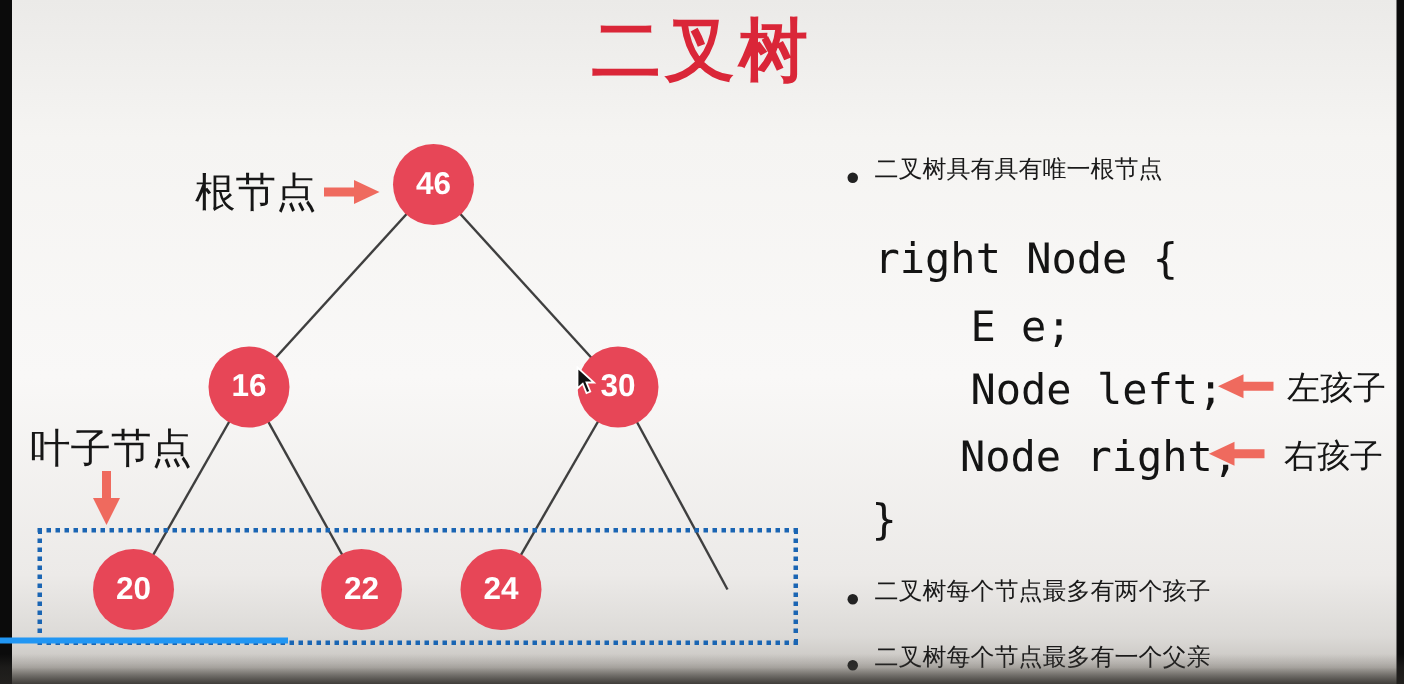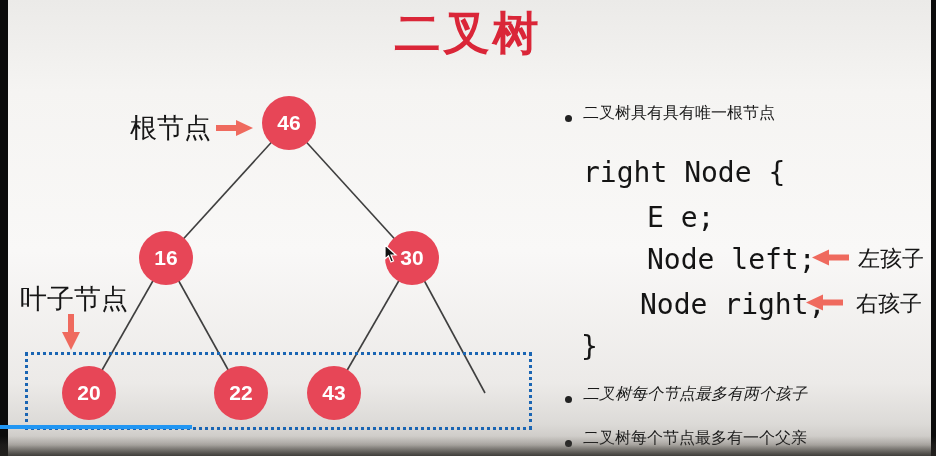--- a/index.html
+++ b/index.html
@@ -87,21 +87,21 @@
     display: flex; align-items: flex-start;
     font-size: 16px; font-weight: 500; color: #1a1a1a;
     z-index: 3; white-space: nowrap;
   }
   .bullet .dot {
     flex: 0 0 auto;
     width: 7px; height: 7px; border-radius: 50%;
     background: #222; margin: 12px 11px 0 0;
   }
   .bullet-1 { top: 103px; }
-  .bullet-2 { top: 384px; font-style: italic; }
+  .bullet-2 { top: 384px; }
   .bullet-3 { top: 428px; }
 
   .code {
     position: absolute;
     font-family: "DejaVu Sans Mono", monospace;
     font-size: 28px; color: #141414;
     z-index: 3; white-space: pre;
   }
   .code-1 { left: 583px; top: 156px; }
   .code-2 { left: 647px; top: 201px; }
@@ -133,21 +133,21 @@
     <line x1="412" y1="258" x2="485" y2="393" stroke="#3f3f3f" stroke-width="1.6"></line>
   </svg>
 
   <div class="leaf-box"></div>
 
   <div class="node n28">46</div>
   <div class="node n16">16</div>
   <div class="node n30">30</div>
   <div class="node n13">20</div>
   <div class="node n22">22</div>
-  <div class="node n29">43</div>
+  <div class="node n29">24</div>
 
   <div class="diagram-label root-label">根节点</div>
   <svg class="annot-arrow root-arrow" width="40" height="18">
     <line x1="2" y1="9" x2="24" y2="9" stroke="#ef6a5e" stroke-width="6"></line>
     <polygon points="22,1 39,9 22,17" fill="#ef6a5e"></polygon>
   </svg>
 
   <div class="diagram-label leaf-label">叶子节点</div>
   <svg class="annot-arrow leaf-arrow" width="22" height="40">
     <line x1="11" y1="2" x2="11" y2="22" stroke="#ef6a5e" stroke-width="6"></line>

